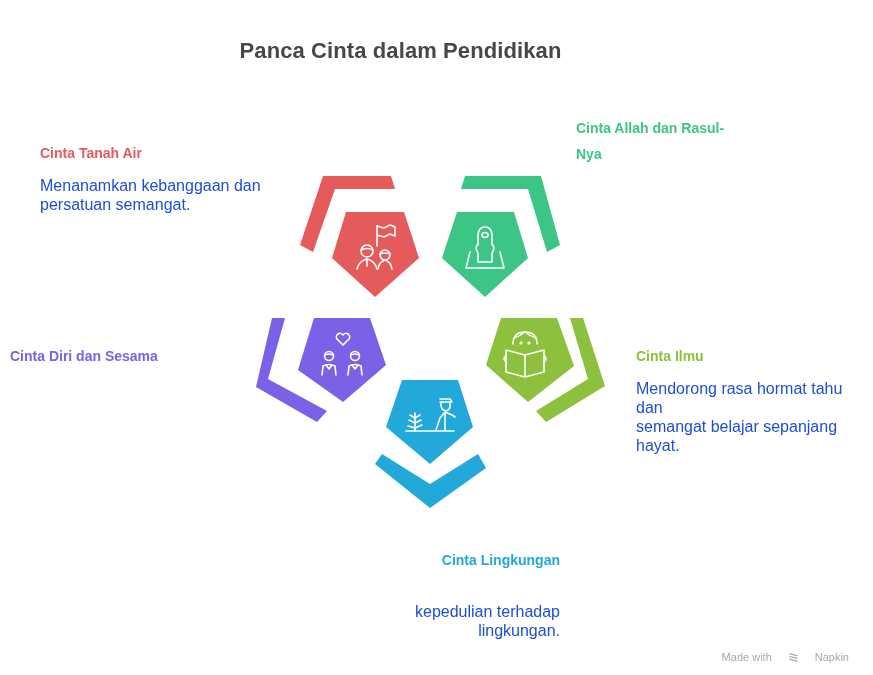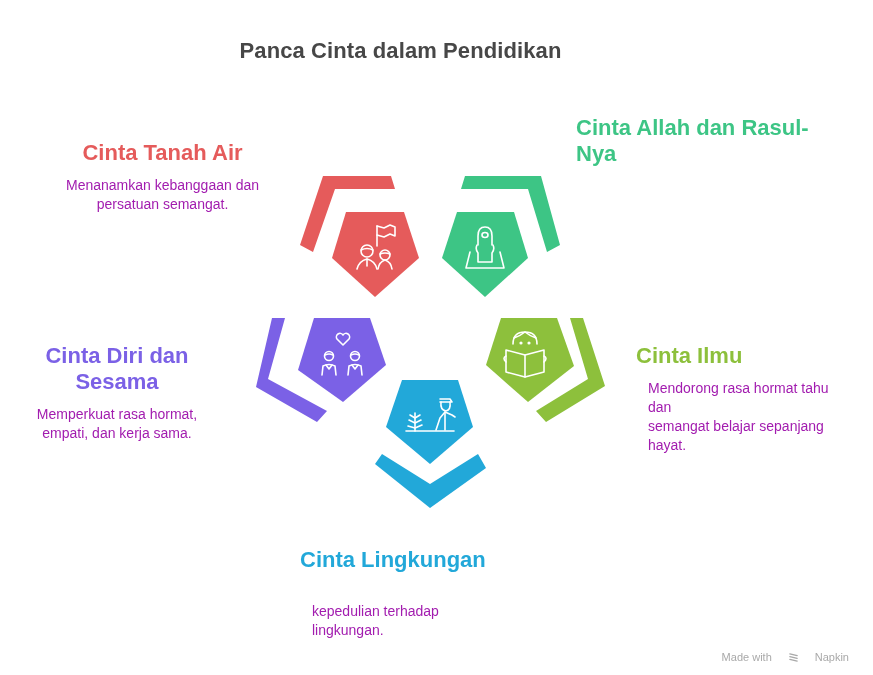--- a/index.html
+++ b/index.html
@@ -1,24 +1,24 @@
 <!DOCTYPE html>
 <html><head>
   <meta charset="utf-8">
   <style>
     html, body { margin: 0; padding: 0; background: #ffffff; }
     body { width: 873px; height: 675px; position: relative; overflow: hidden; font-family: "Liberation Sans", "DejaVu Sans", sans-serif; }
     .title { position: absolute; top: 38px; left: 0; width: 801px; text-align: center; font-size: 22px; font-weight: bold; color: #474747; letter-spacing: 0.1px; }
     .diagram { position: absolute; left: 0; top: 0; width: 873px; height: 675px; }
     .label { position: absolute; }
-    .label h3 { margin: 0; font-size: 22px; font-weight: bold; line-height: 26px; }
-    .label p { margin: 12px; font-size: 14px; color: #a21caf; line-height: 19px; }
-    .right-align { text-align: center; }
+    .label h3 { margin: 0; font-size: 14px; font-weight: bold; line-height: 26px; }
+    .label p { margin: 0; font-size: 16px; color: #1d4ed8; line-height: 19px; }
+    .right-align { text-align: left; }
     .left-align { text-align: left; }
-    .center-align { text-align: left; }
+    .center-align { text-align: right; }
     .footer { position: absolute; right: 24px; bottom: 12px; font-size: 11px; color: #a9a9a9; display: flex; align-items: center; gap: 16px; }
     .footer svg { width: 11px; height: 11px; }
   </style>
 </head>
 <body>
 
 <div class="title">Panca Cinta dalam Pendidikan</div>
 
 <svg class="diagram" viewBox="0 0 873 675" xmlns="http://www.w3.org/2000/svg">
 
@@ -107,24 +107,20 @@
 
 <div class="label left-align" style="left: 576px; top: 115px; width: 260px;">
   <h3 style="color:#3DC585;">
     <span>Cinta Allah dan Rasul-</span><br>
     <span>Nya</span>
   </h3>
 </div>
 
 <div class="label right-align" style="left: 10px; top: 343px; width: 214px;">
   <h3 style="color:#7B61E6;">Cinta Diri dan Sesama</h3>
-  <p style="margin-top:10px;">
-    <span>Memperkuat rasa hormat,</span><br>
-    <span>empati, dan kerja sama.</span>
-  </p>
 </div>
 
 <div class="label left-align" style="left: 636px; top: 343px; width: 230px;">
   <h3 style="color:#8DC03C;">Cinta Ilmu</h3>
   <p style="margin-top:10px;">
     <span>Mendorong rasa hormat tahu dan</span><br>
     <span>semangat belajar sepanjang</span><br>
     <span>hayat.</span>
   </p>
 </div>

